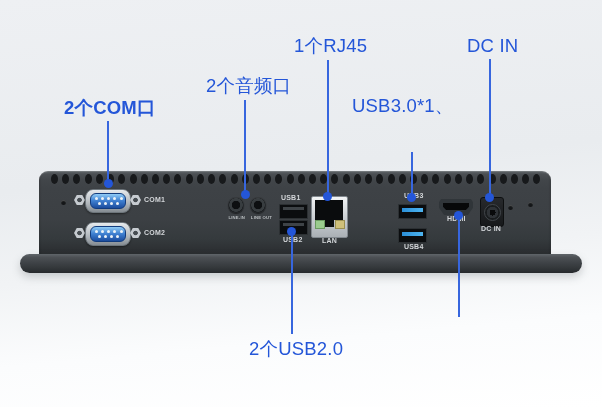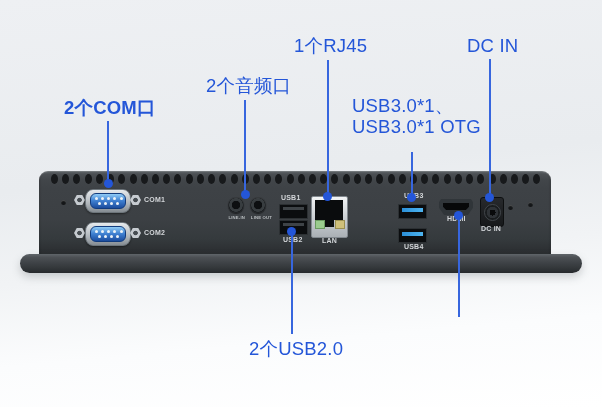--- a/index.html
+++ b/index.html
@@ -230,21 +230,20 @@
 
   <div class="screw-dot" style="left:508px; top:205px;"></div>
   <div class="screw-dot" style="left:528px; top:202px;"></div>
 
   <div class="ann" style="left:64px; top:97px;font-weight:bold;">2个COM口</div>
   <div class="ann" style="left:206px; top:75px;">2个音频口</div>
   <div class="ann" style="left:294px; top:35px;">1个RJ45</div>
   <div class="ann" style="left:467px; top:35px;">DC IN</div>
   <div class="ann" style="left:352px; top:95px;">
     <span style="display:block;">USB3.0*1、</span>
-    <span style="display:block;">USB3.0*1 OTG</span>
   </div>
   <div class="ann" style="left:249px; top:338px;">2个USB2.0</div>
 
   <div class="leader" style="left:107px; top:121px; height:60px;"></div>
   <div class="leader-dot" style="left:104px; top:179px;"></div>
 
   <div class="leader" style="left:244px; top:100px; height:92px;"></div>
   <div class="leader-dot" style="left:241px; top:190px;"></div>
 
   <div class="leader" style="left:327px; top:60px; height:135px;"></div>

